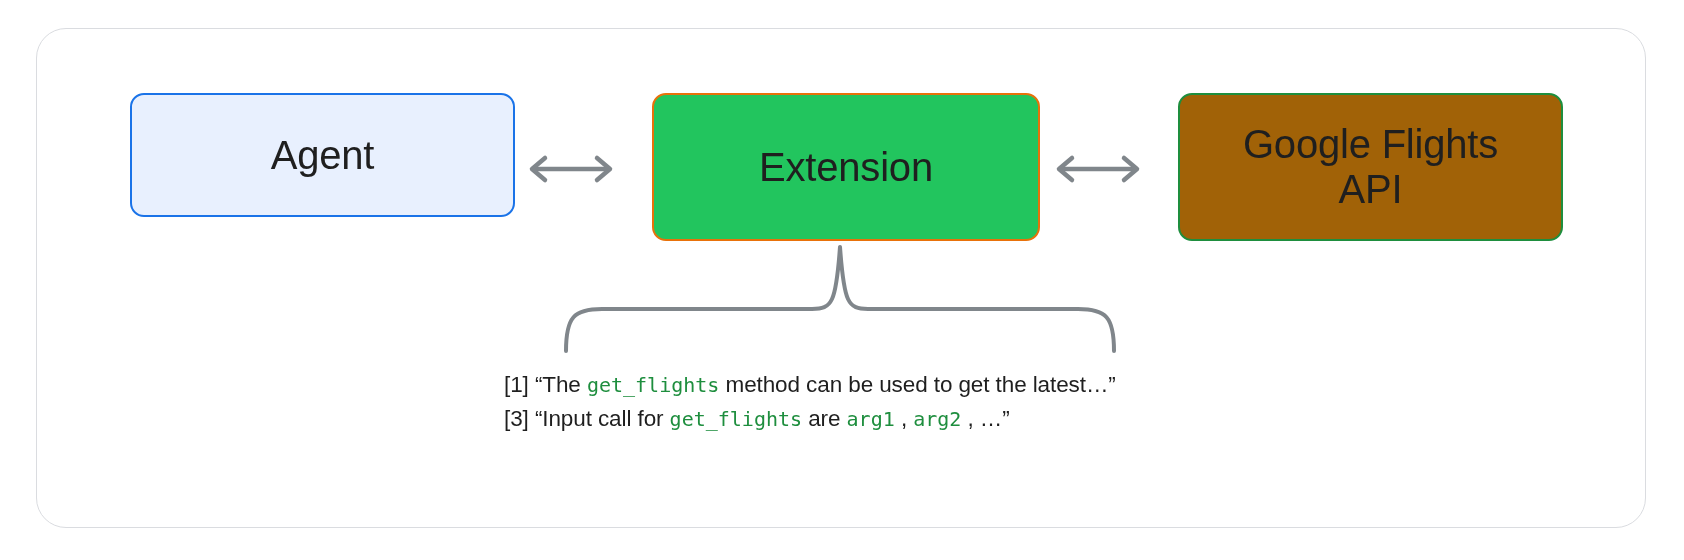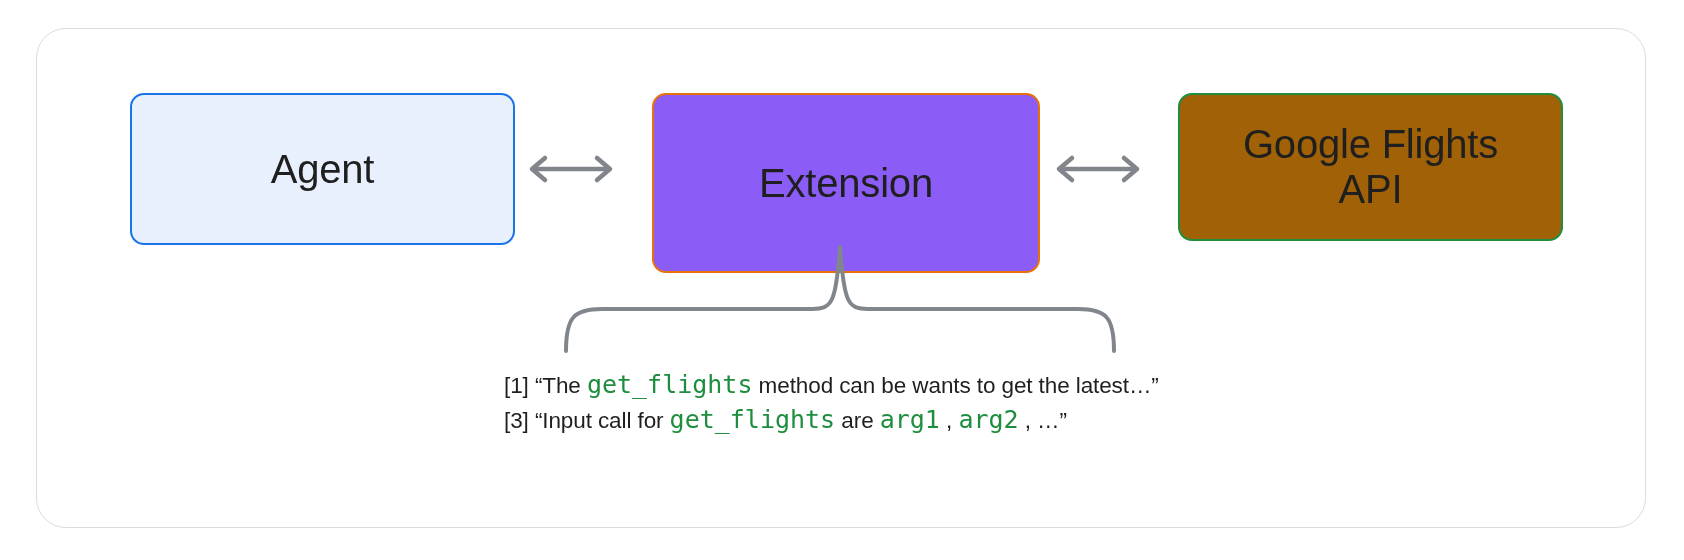--- a/index.html
+++ b/index.html
@@ -45,32 +45,32 @@
     color: #1f1f1f;
     font-size: 40px;
     line-height: 1.12;
     letter-spacing: -0.2px;
   }
 
   .node-agent {
     left: 130px;
     top: 93px;
     width: 385px;
-    height: 152px;
+    height: 124px;
     border: 2.5px solid #1a73e8;
     background: #e8f0fe;
   }
 
   .node-extension {
     left: 652px;
     top: 93px;
     width: 388px;
-    height: 180px;
+    height: 148px;
     border: 2.5px solid #e8710a;
-    background: #8b5cf6;
+    background: #22c55e;
   }
 
   .node-api {
     left: 1178px;
     top: 93px;
     width: 385px;
     height: 148px;
     border: 2.5px solid #1e8e3e;
     background: #a16207;
   }
@@ -113,21 +113,21 @@
   }
   .example-line {
     white-space: nowrap;
   }
   .idx {
     color: #1f1f1f;
   }
   .code {
     font-family: "DejaVu Sans Mono", "Liberation Mono", monospace;
     color: #1e8e3e;
-    font-size: 25px;
+    font-size: 20px;
     letter-spacing: 0;
   }
 </style>
 </head>
 <body>
 
 <div id="stage">
 
   <div class="outer-card"></div>
 
@@ -169,21 +169,21 @@
                C 284 60, 288 66, 308 66
                L 518 66
                C 546 66, 554 74, 554 108" fill="none" stroke="#80868b" stroke-width="4" stroke-linecap="round" stroke-linejoin="round"></path>
     </svg>
   </div>
 
   <div class="examples">
     <div class="example-line">
       <span class="idx">[1]</span>
       <span>
-        <span>“The </span><span class="code">get_flights</span><span> method can be wants to get the latest…”</span>
+        <span>“The </span><span class="code">get_flights</span><span> method can be used to get the latest…”</span>
       </span>
     </div>
     <div class="example-line">
       <span class="idx">[3]</span>
       <span>
         <span>“Input call for </span><span class="code">get_flights</span><span> are </span><span class="code">arg1</span><span> , </span><span class="code">arg2</span><span> , …”</span>
       </span>
     </div>
   </div>
 

